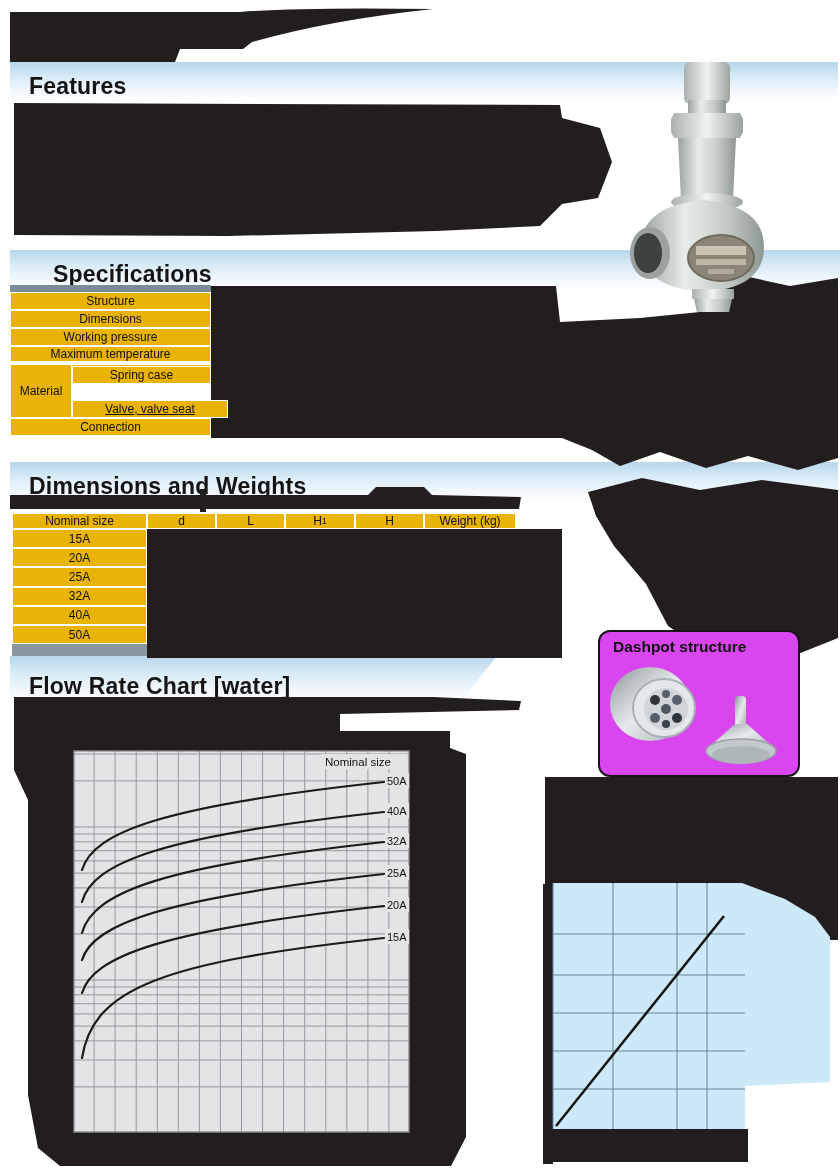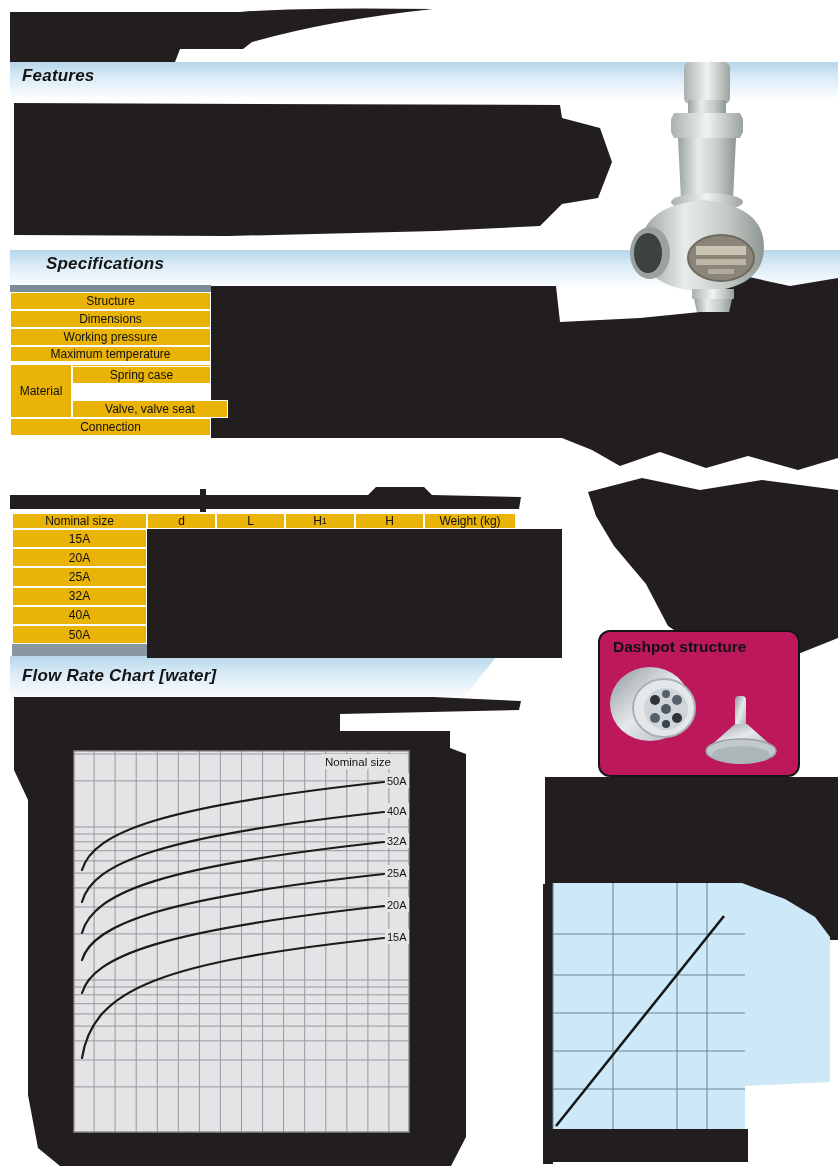--- a/index.html
+++ b/index.html
@@ -1,42 +1,45 @@
 <!DOCTYPE html>
 <html><head>
 <meta charset="utf-8">
 <style>
   html,body{margin:0;padding:0;background:#888;}
   #page{position:relative;width:840px;height:1176px;background:#ffffff;overflow:hidden;
         font-family:"Liberation Sans",sans-serif;color:#111;}
   .band{position:absolute;left:10px;width:828px;height:38px;
         background:linear-gradient(to bottom,#b7d6ea 0%,#d9ebf7 40%,#ffffff 100%);}
-  .band h2{margin:0;padding:4px 0 0 12px;font-size:17px;font-weight:bold;color:#141414;letter-spacing:.2px;font-style:italic;}
+  .band h2{margin:7px;padding:4px 0 0 12px;font-size:23px;font-weight:bold;color:#141414;letter-spacing:.2px;}
   .overlay{position:absolute;left:0;top:0;pointer-events:none;}
   .cell{position:absolute;box-sizing:border-box;background:#eab308;border:1.5px solid #ffffff;
         display:flex;align-items:center;justify-content:center;font-size:12px;color:#101010;white-space:nowrap;}
   .redfill{fill:#221e1f;}
   .graybar{position:absolute;background:#7b8c97;}
   #bigplot{position:absolute;left:73px;top:750px;width:337px;height:383px;background:#e4e4e6;}
   #smallchart{position:absolute;left:543px;top:775px;width:295px;height:391px;}
   #dashpot-box{position:absolute;left:598px;top:630px;width:202px;height:147px;box-sizing:border-box;
-               background:#be185d;border:2.5px solid #161616;border-radius:12px;}
+               background:#d946ef;border:2.5px solid #161616;border-radius:12px;}
   #dashpot-box h3{margin:0;padding:6px 0 0 13px;font-size:15.5px;font-weight:bold;color:#101010;}
   sub{font-size:9px;}
 </style>
 </head>
 <body>
 
 <div id="page">
 
   <div class="band" style="top:62px;">
     <h2>Features</h2>
   </div>
   <div class="band" style="top:250px;padding-left:24px;">
     <h2>Specifications</h2>
+  </div>
+  <div class="band" style="top:462px;">
+    <h2>Dimensions and Weights</h2>
   </div>
   <div class="band" style="top:656px;width:500px;height:44px;clip-path:polygon(0 0,487px 0,452px 44px,0 44px);">
     <h2 style="padding-top:10px">Flow Rate Chart [water]</h2>
   </div>
 
   <div class="graybar" style="left:10px;top:285px;width:201px;height:7px;"></div>
   <div class="graybar" style="left:12px;top:644px;width:135px;height:12px;background:#8a97a0;"></div>
 
   <svg class="overlay" width="840" height="1176">
     <path class="redfill" d="M10,12 L240,12 Q300,7 433,9 Q330,20 252,42 L243,49 L180,49 L175,62 L10,62 Z"></path>
@@ -79,21 +82,21 @@
   </svg>
 
   <div id="spec-table" style="position:absolute;left:10px;top:292px;width:201px;height:148px;">
       <div class="cell" style="left: 0px; top: 0px; width: 201px; height: 18px;">Structure</div>
       <div class="cell" style="left: 0px; top: 18px; width: 201px; height: 18px;">Dimensions</div>
       <div class="cell" style="left: 0px; top: 36px; width: 201px; height: 18px;">Working pressure</div>
       <div class="cell" style="left: 0px; top: 54px; width: 201px; height: 16px;">Maximum temperature</div>
       <div class="cell" style="left: 0px; top: 72px; width: 62px; height: 54px;">Material</div>
       <div class="cell" style="left: 62px; top: 72px; width: 139px; height: 18px;">Valve case</div>
       <div class="cell" style="left: 62px; top: 74px; width: 139px; height: 18px;">Spring case</div>
-      <div class="cell" style="left: 62px; top: 108px; width: 156px; height: 18px;">Valve, valve seat</div>
+      <div class="cell" style="left: 62px; top: 108px; width: 156px; height: 18px; text-decoration: underline;">Valve, valve seat</div>
       <div class="cell" style="left: 0px; top: 126px; width: 201px; height: 18px;">Connection</div>
     </div>
 
   <div id="dims-table" style="position:absolute;left:12px;top:513px;width:504px;height:131px;">
       <div class="cell" style="left: 0px; top: 0px; width: 135px; height: 16px;">Nominal size</div>
       <div class="cell" style="left: 135px; top: 0px; width: 69px; height: 16px;">d</div>
       <div class="cell" style="left: 204px; top: 0px; width: 69px; height: 16px;">L</div>
       <div class="cell" style="left: 273px; top: 0px; width: 70px; height: 16px;">H<sub>1</sub></div>
       <div class="cell" style="left: 343px; top: 0px; width: 69px; height: 16px;">H</div>
       <div class="cell" style="left: 412px; top: 0px; width: 92px; height: 16px;">Weight (kg)</div>

